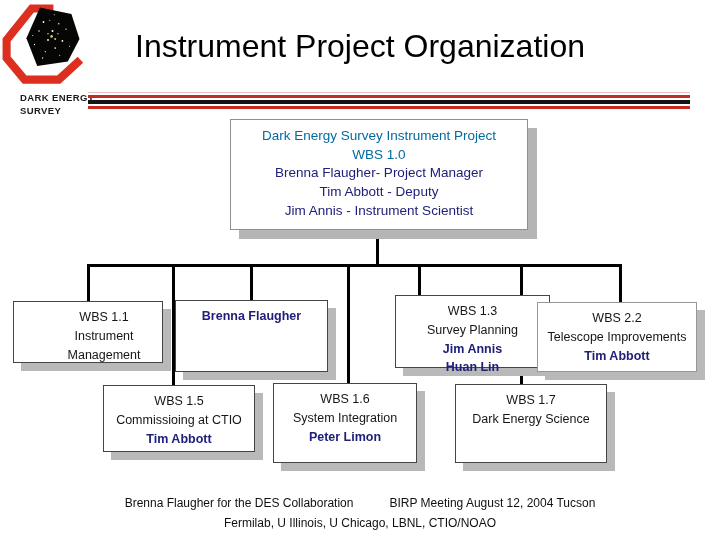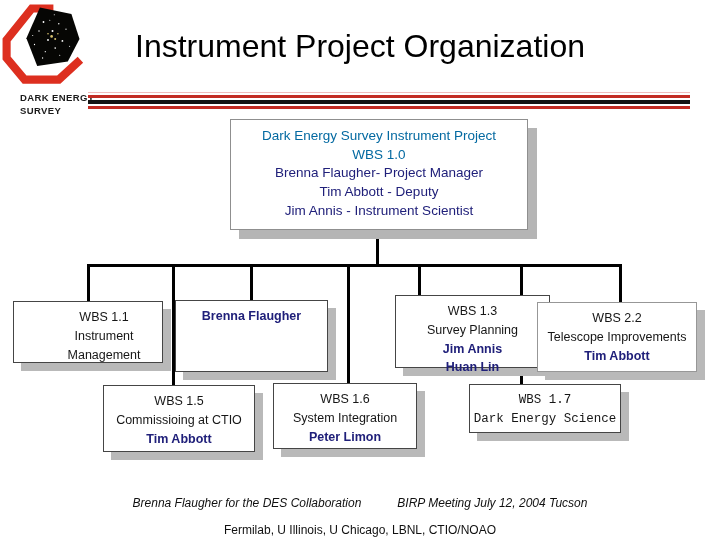--- a/index.html
+++ b/index.html
@@ -34,22 +34,22 @@
   .rootbox{
     position:absolute;left:230px;top:119px;width:298px;height:111px;
     background:#fff;border:1px solid #8f8f8f;box-shadow:9px 9px 0 #b5b5b5;
     text-align:center;box-sizing:border-box;padding-top:7px;
     font-size:13.5px;line-height:1.38;
   }
   .rootbox .head{color:#0369a1;white-space:pre-line;}
   .rootbox .names{color:#20207a;font-weight:normal;white-space:pre-line;}
   
   .footer{position:absolute;left:0;top:496px;width:720px;text-align:center;font-size:12px;color:#101010;}
-  .footer .l1{display:flex;justify-content:center;gap:36px;font-style:italic;}
-  .footer .l2{margin-top:13px;}
+  .footer .l1{display:flex;justify-content:center;gap:36px;}
+  .footer .l2{margin-top:6px;}
 </style>
 </head>
 <body>
 
 <svg class="logo" width="92" height="90" viewBox="0 0 100 100">
   <path d="M 56 5 L 32 5 L 4 40 L 4 60 L 24 84 L 62 84 L 86 62" fill="none" stroke="#dd2f1f" stroke-width="9" stroke-linejoin="miter"></path>
   <polygon points="26,38 41,4 76,11 85,39 72,64 38,69" fill="#060604"></polygon>
   <g fill="#ffffff">
     <circle cx="45" cy="20" r="1"></circle>
       <circle cx="55" cy="30" r="1.1"></circle>
@@ -124,30 +124,30 @@
   <div class="head">WBS 2.2
 Telescope Improvements</div>
   <div class="names">Tim Abbott</div>
 </div>
 
 <div class="obox" style="left:103px;top:385px;width:152px;height:67px;">
   <div class="head">WBS 1.5
 Commissioing at CTIO</div>
   <div class="names">Tim Abbott</div>
 </div>
-<div class="obox" style="left:273px;top:383px;width:144px;height:66px;">
+<div class="obox" style="left:273px;top:383px;width:144px;height:80px;">
   <div class="head">WBS 1.6
 System Integration</div>
   <div class="names">Peter Limon</div>
 </div>
-<div class="obox" style="left:469px;top:384px;width:152px;height:49px;font-family:Liberation Mono, monospace;">
+<div class="obox" style="left:455px;top:384px;width:152px;height:79px;">
   <div class="head">WBS 1.7
 Dark Energy Science</div>
   <div class="names"></div>
 </div>
 
 <div class="footer">
   <div class="l1">
     <span>Brenna Flaugher for the DES Collaboration</span>
-    <span>BIRP Meeting July 12, 2004 Tucson</span>
+    <span>BIRP Meeting August 12, 2004 Tucson</span>
   </div>
   <div class="l2">Fermilab, U Illinois, U Chicago, LBNL, CTIO/NOAO</div>
 </div>
 
 </body></html>

